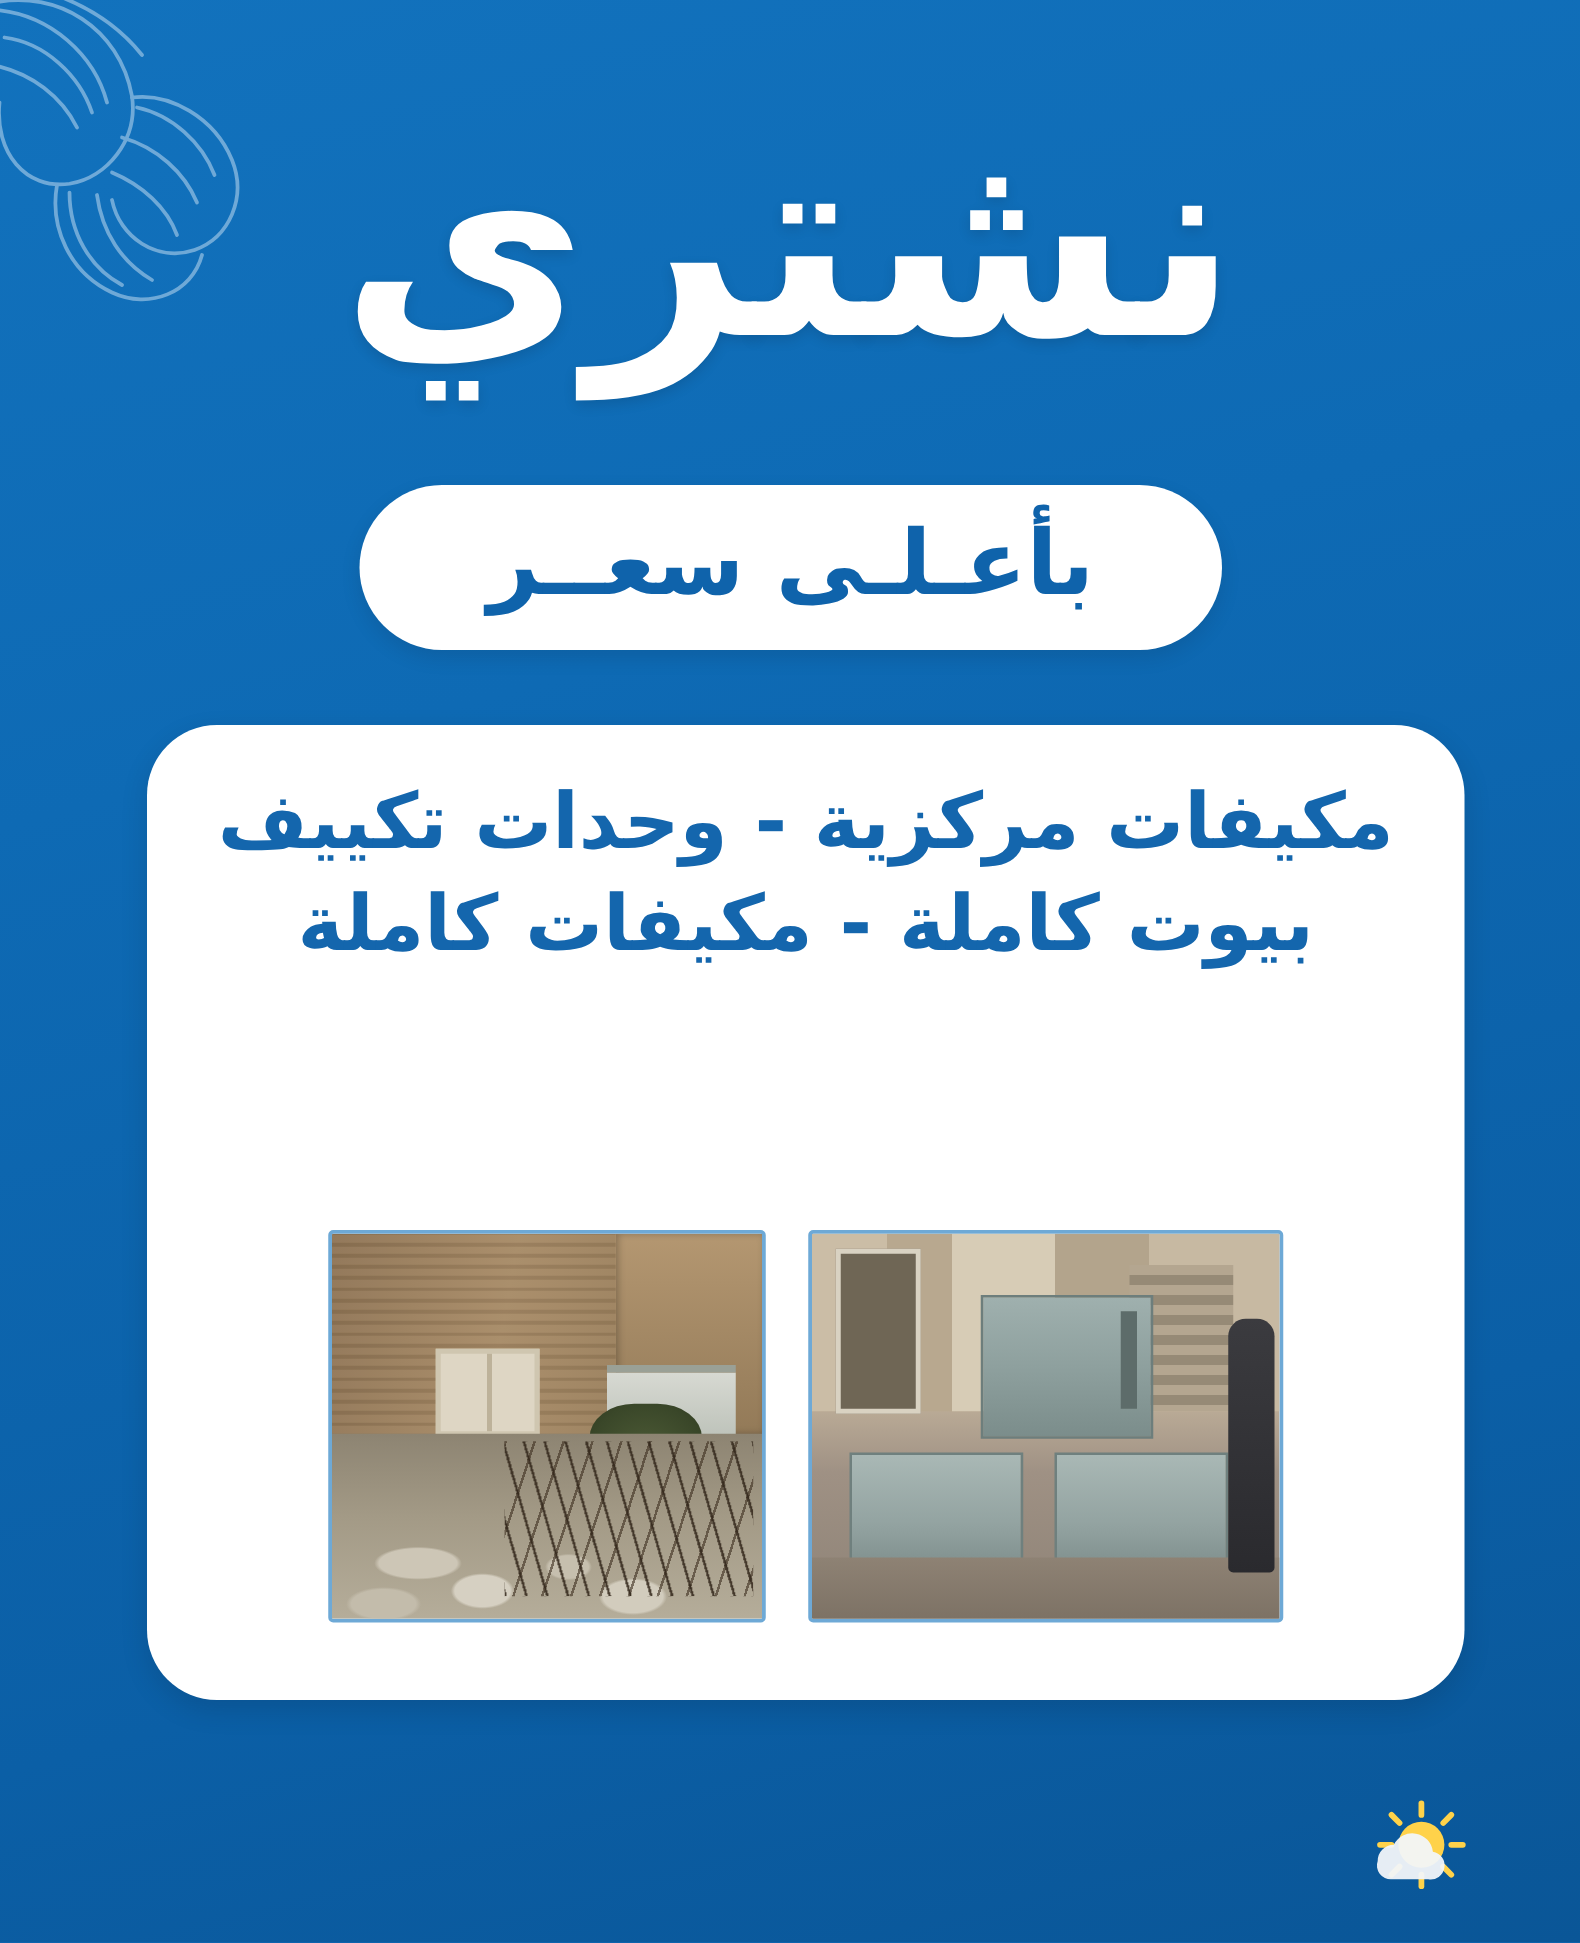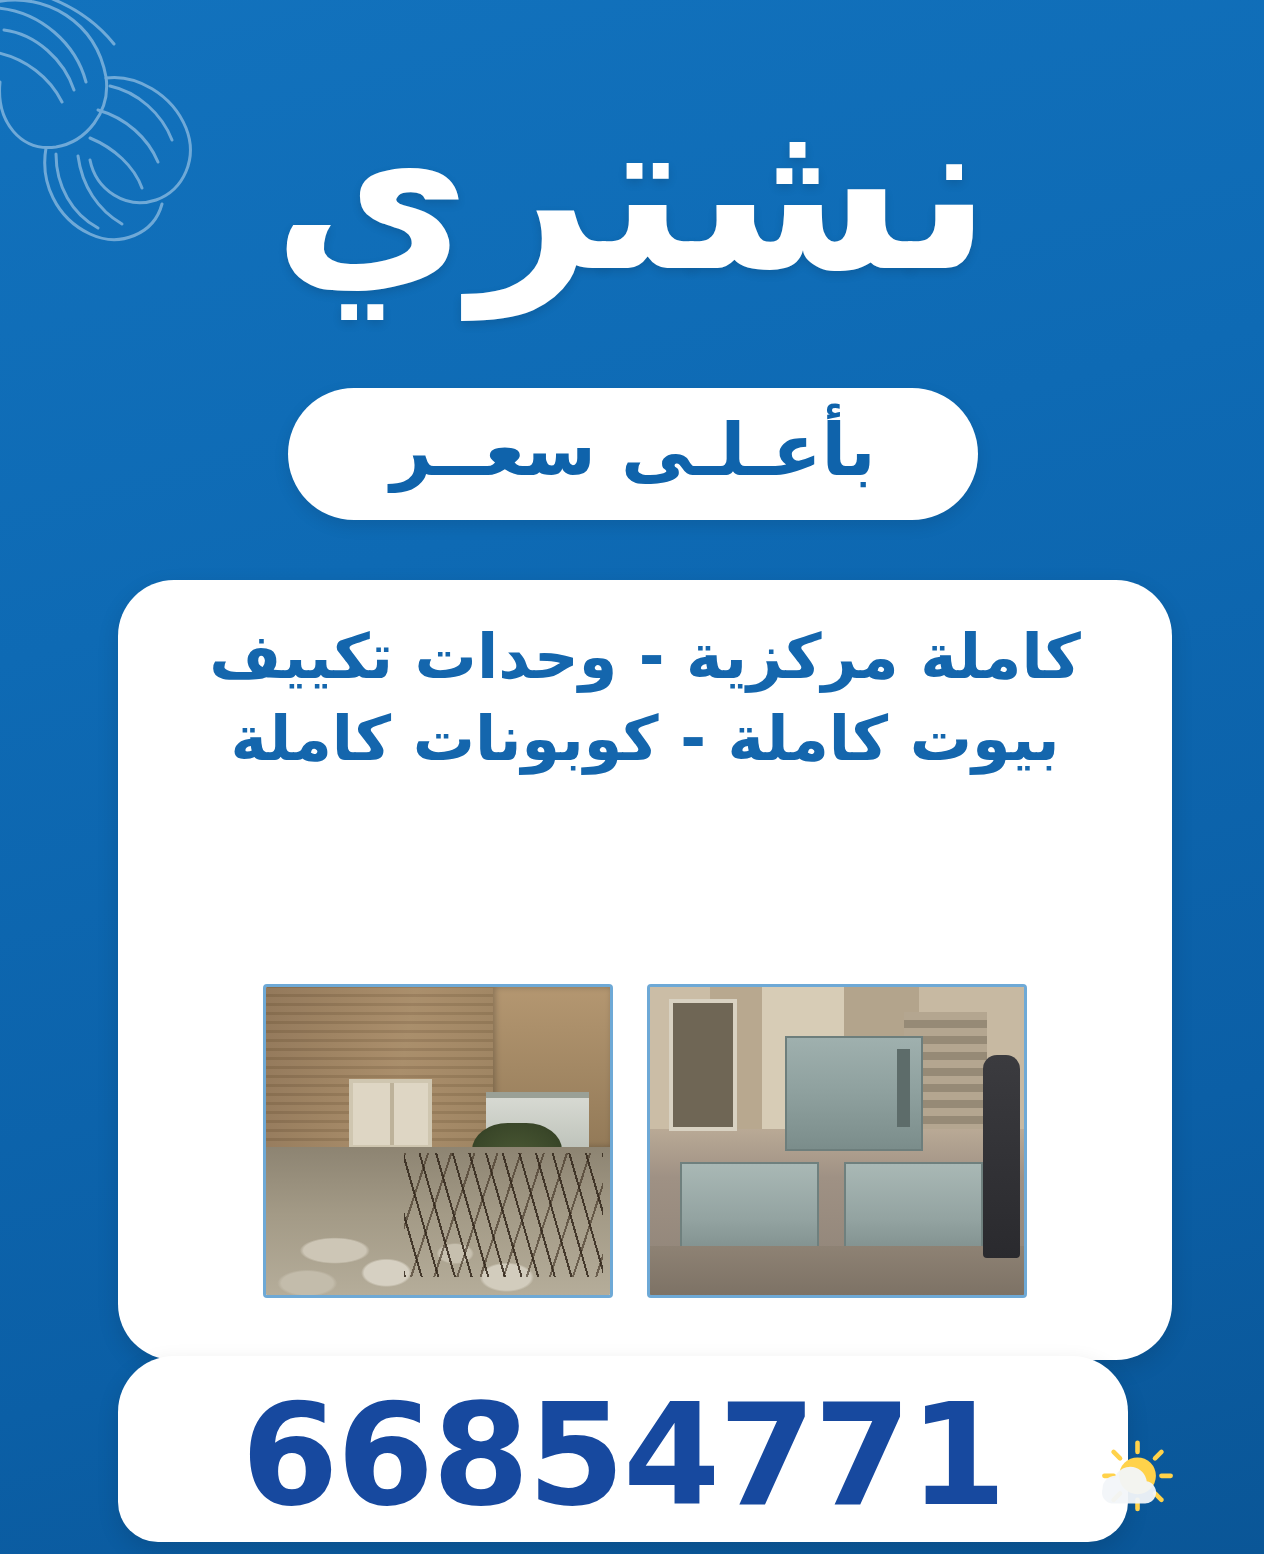--- a/index.html
+++ b/index.html
@@ -280,22 +280,22 @@
 
   <div class="headline">نشتري</div>
 
   <div class="subtitle-pill">
     <span>بأعـلـى سعــر</span>
   </div>
 
   <div class="main-card">
 
     <div class="services">
-      <div class="line">كاملة مركزية - وحدات تكييف</div>
-      <div class="line">بيوت كاملة - كوبونات كاملة</div>
+      <div class="line">مكيفات مركزية - وحدات تكييف</div>
+      <div class="line">بيوت كاملة - مكيفات كاملة</div>
     </div>
 
     <div class="photos">
 
       <div class="photo photo-right">
         <div class="p2">
           <div class="bldg"></div>
           <div class="doorway"></div>
           <div class="stairs"></div>
           <div class="big-unit"></div>
@@ -316,23 +316,20 @@
           <div class="shed"></div>
           <div class="bush"></div>
           <div class="rubble"></div>
           <div class="branches"></div>
         </div>
       </div>
 
     </div>
   </div>
 
-  <div class="phone-card">
-    <span>66854771</span>
-  </div>
 
   <svg class="sun-watermark" viewBox="0 0 100 100" aria-hidden="true">
     <circle cx="56" cy="52" r="20" fill="#ffd24a"></circle>
     <g stroke="#ffd24a" stroke-width="5" stroke-linecap="round">
       <line x1="56" y1="16" x2="56" y2="26"></line>
       <line x1="56" y1="78" x2="56" y2="88"></line>
       <line x1="20" y1="52" x2="30" y2="52"></line>
       <line x1="82" y1="52" x2="92" y2="52"></line>
       <line x1="30" y1="26" x2="37" y2="33"></line>
       <line x1="75" y1="71" x2="82" y2="78"></line>

